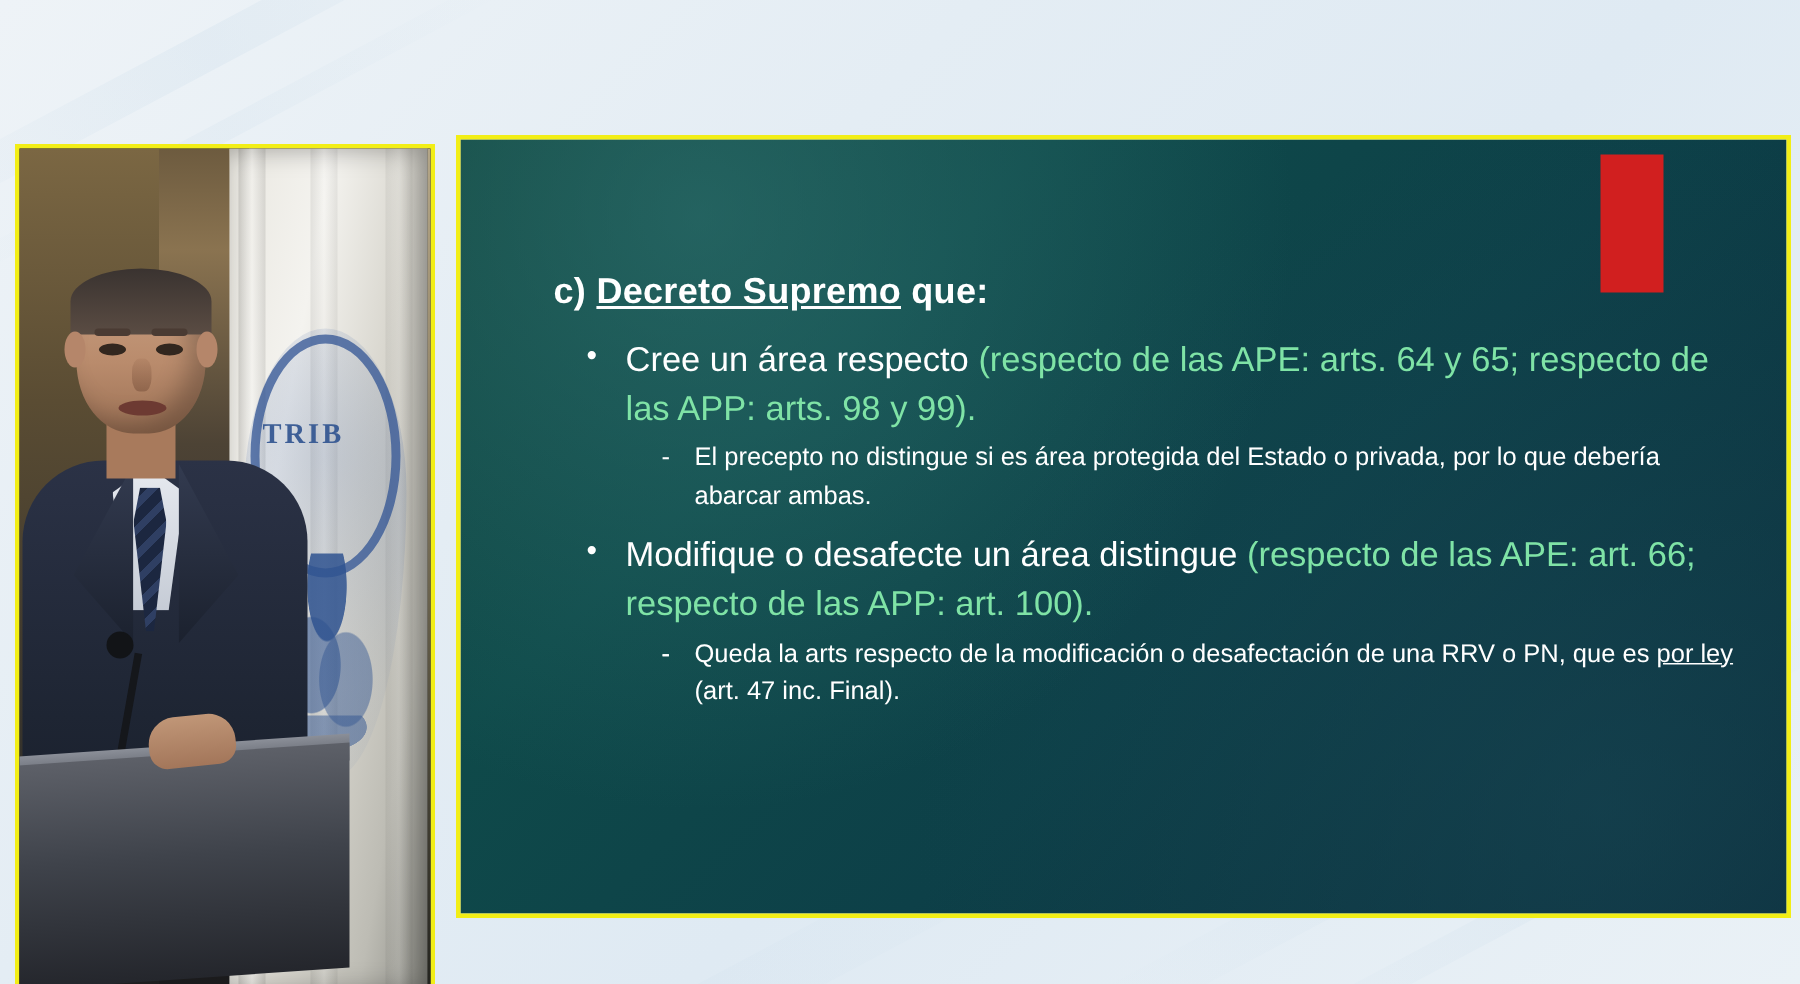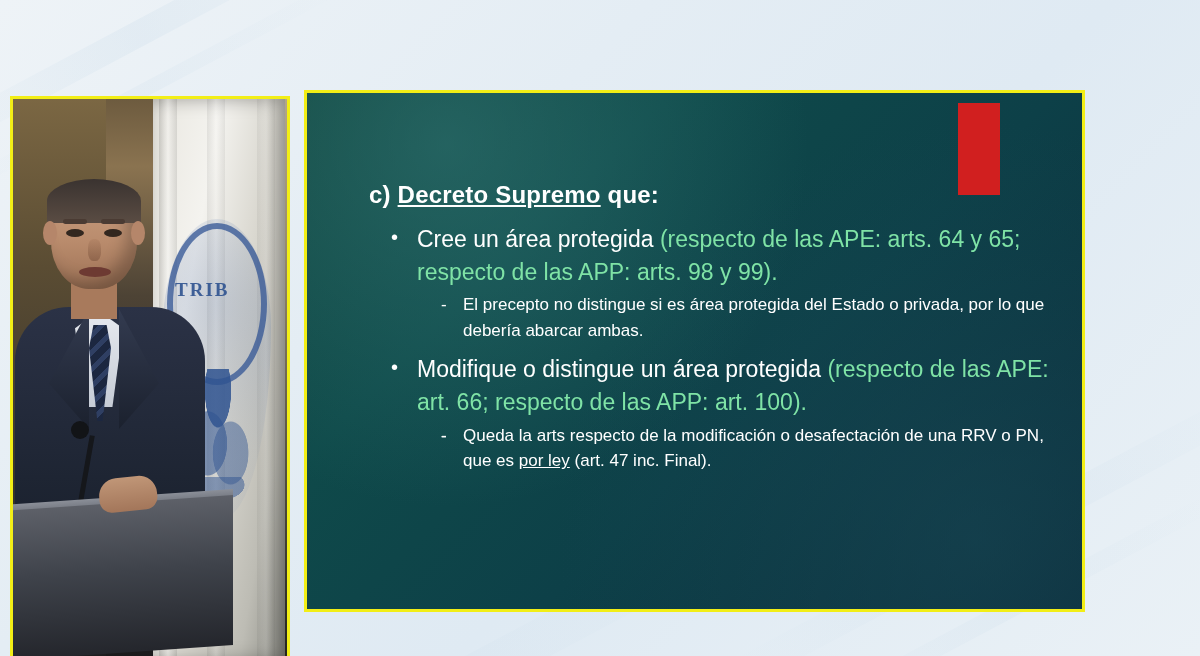--- a/index.html
+++ b/index.html
@@ -252,21 +252,21 @@
     height: 18px;
     border-radius: 50%;
     background: #121417;
   }
 
   
   .slide {
     position: absolute;
     left: 304px;
     top: 90px;
-    width: 781px;
+    width: 890px;
     height: 522px;
     border: 3px solid #f2ee16;
     box-sizing: border-box;
     background:
       radial-gradient(circle at 18% 10%, rgba(52,120,118,.55) 0%, rgba(52,120,118,0) 46%),
       radial-gradient(circle at 86% 86%, rgba(26,72,86,.55) 0%, rgba(26,72,86,0) 52%),
       linear-gradient(135deg, #11463f 0%, #0f4a4a 28%, #0d4048 58%, #0a2c3a 100%);
     overflow: hidden;
   }
   .slide-accent {
@@ -394,33 +394,33 @@
     <div class="slide-body">
 
       <p class="line-head">
         <span class="b">c) </span><span class="u">Decreto Supremo</span><span class="b"> que:</span>
       </p>
 
       <ul class="lvl1">
 
         <li>
           <span class="bullet">•</span>
-          <span>Cree un área protegida </span><span class="green">(respecto de las APE: arts. 64 y 65; respecto de las APP: arts. 98 y 99).</span>
+          <span>Cree un área respecto </span><span class="green">(respecto de las APE: arts. 64 y 65; respecto de las APP: arts. 98 y 99).</span>
 
           <ul class="lvl2">
             <li>
               <span class="dash">-</span>
               <span>El precepto no distingue si es área protegida del Estado o privada, por lo que debería abarcar ambas.</span>
             </li>
           </ul>
         </li>
 
         <li>
           <span class="bullet">•</span>
-          <span>Modifique o distingue un área protegida </span><span class="green">(respecto de las APE: art. 66; respecto de las APP: art. 100).</span>
+          <span>Modifique o desafecte un área distingue </span><span class="green">(respecto de las APE: art. 66; respecto de las APP: art. 100).</span>
 
           <ul class="lvl2">
             <li>
               <span class="dash">-</span>
             </li>
             <li>
               <span class="dash">-</span>
               <span>Queda la arts respecto de la modificación o desafectación de una RRV o PN, que es </span><span class="u">por ley</span><span> (art. 47 inc. Final).</span>
             </li>
           </ul>

